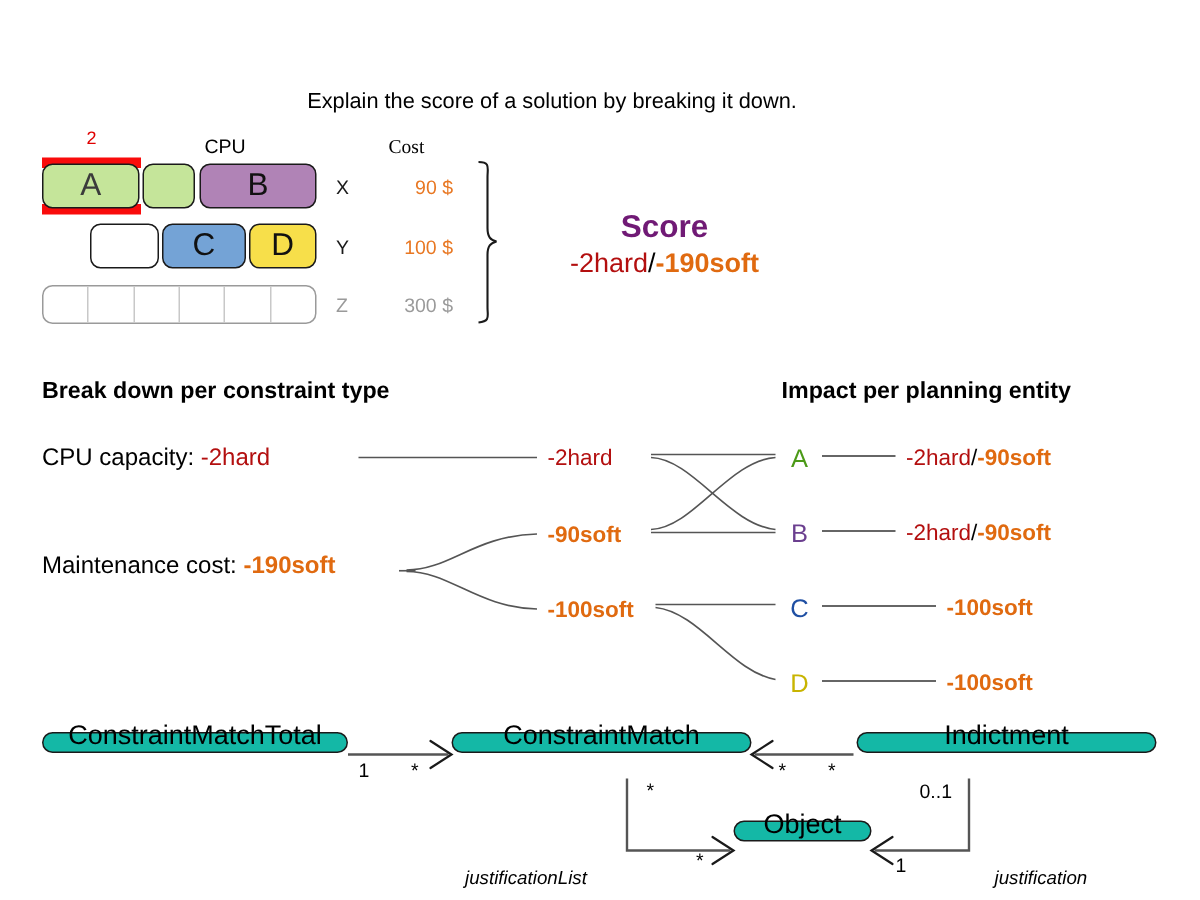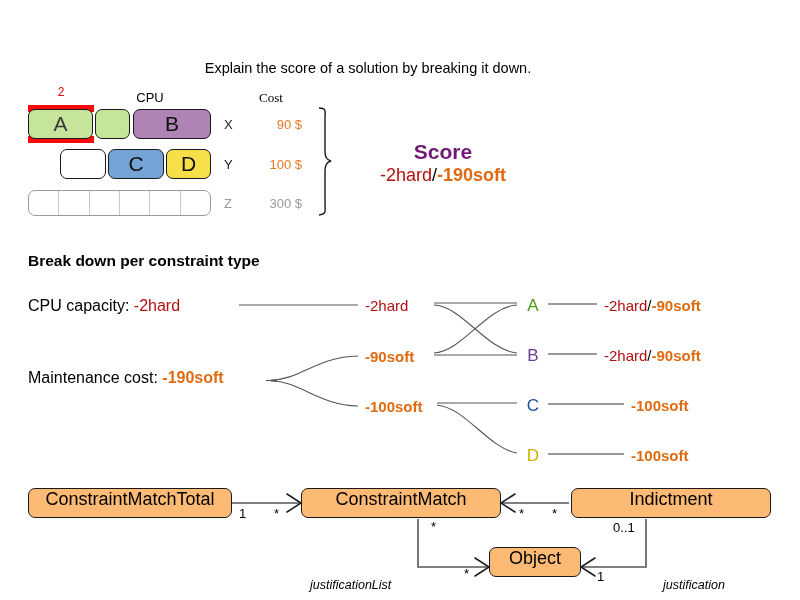--- a/index.html
+++ b/index.html
@@ -129,24 +129,24 @@
   .ent-d { color: #c8b400; }
   .impact {
     font-size: 15px; white-space: nowrap;
   }
 
   
   .uml-box {
     box-sizing: border-box;
     border: 1.4px solid #1a1a1a;
     border-radius: 7px;
-    background: #fdba74;
-    display: flex; align-items: flex-start; justify-content: center;
+    background: #14b8a6;
+    display: flex; align-items: flex-end; justify-content: center;
     font-size: 18px; color: #000;
-    height: 30px;
+    height: 14px;
   }
   .uml-mult {
     font-size: 13px; color: #000;
   }
   .uml-role {
     font-size: 12.5px; font-style: italic; color: #000; margin-top: 44px;
   }
 
   svg.overlay {
     position: absolute; left: 0; top: 0;
@@ -202,20 +202,21 @@
   </div>
   <div class="abs row-name dim" style="left:224px; top:196px;">Z</div>
   <div class="abs row-cost dim" style="left:246px; top:196px;">300 $</div>
 
   <div class="abs score-title">Score</div>
   <div class="abs score-value">
     <span class="hard">-2hard</span><span class="sep">/</span><span class="soft">-190soft</span>
   </div>
 
   <div class="abs sec-head" style="left:28px; top:252px;">Break down per constraint type</div>
+  <div class="abs sec-head" style="left:521px; top:252px;">Impact per planning entity</div>
 
   <div class="abs bd-label" style="left:28px; top:297px;">
     <span>CPU capacity: </span><span class="hard">-2hard</span>
   </div>
   <div class="abs bd-label" style="left:28px; top:369px;">
     <span>Maintenance cost: </span><span class="soft">-190soft</span>
   </div>
 
   <div class="abs mid-val hard" style="left:365px; top:297px;">-2hard</div>
   <div class="abs mid-val soft" style="left:365px; top:348px;">-90soft</div>

